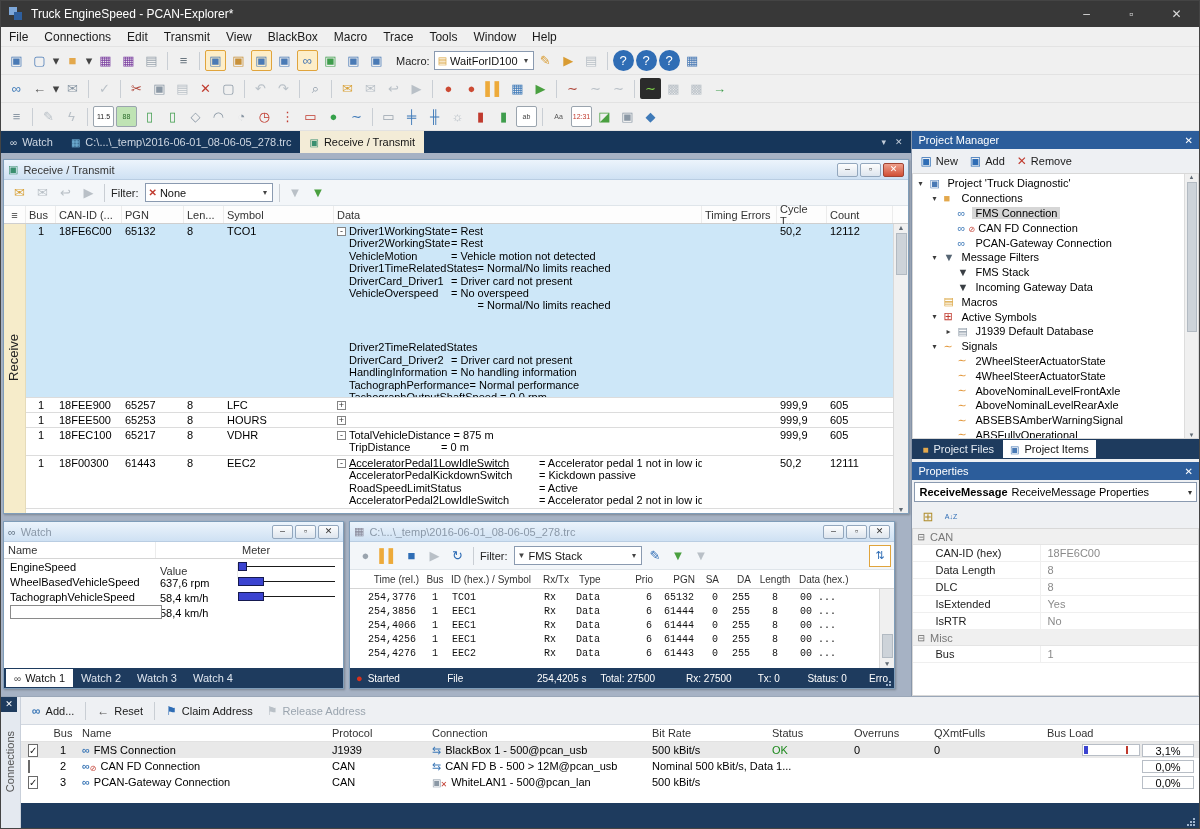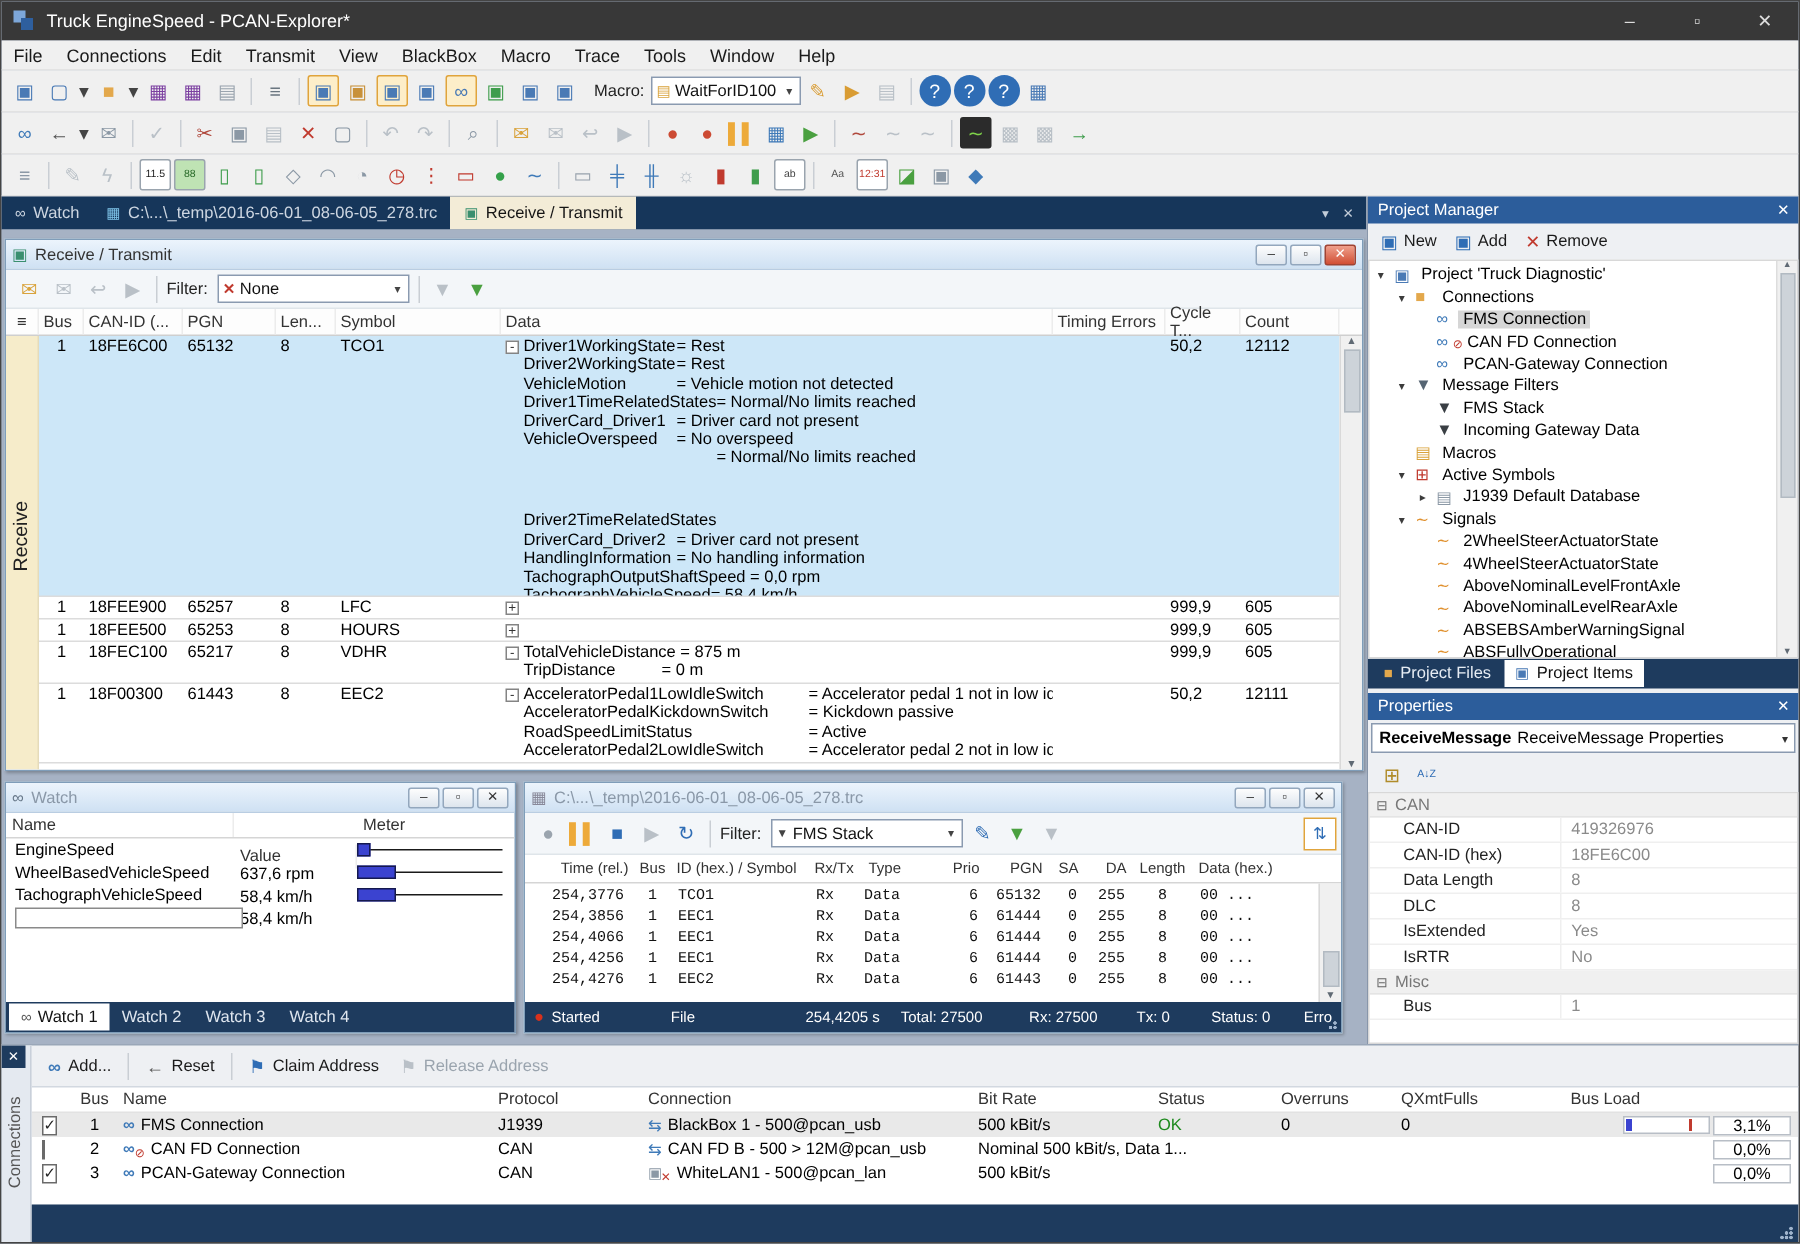--- a/index.html
+++ b/index.html
@@ -481,20 +481,24 @@
                     </div>
                   <div class="sig cont">
                       <span class="sn" style="min-width: 102px;">DriverCard_Driver2</span>
                       <span class="sv">= Driver card not present</span>
                     </div>
                   <div class="sig cont">
                       <span class="sn" style="min-width: 102px;">HandlingInformation</span>
                       <span class="sv">= No handling information</span>
                     </div>
                   <div class="sig cont">
+                      <span class="sn" style="min-width: 102px;">TachographPerformance</span>
+                      <span class="sv">= Normal performance</span>
+                    </div>
+                  <div class="sig cont">
                       <span class="sn">TachographOutputShaftSpeed</span>
                       <span class="sv">&nbsp;</span>
                       <span>= 0,0 rpm</span>
                     </div>
                   <div class="sig cont">
                       <span class="sn" style="min-width: 102px;">TachographVehicleSpeed</span>
                       <span class="sv">= 58,4 km/h</span>
                     </div>
                 </div>
                 <span class="c te"></span>
@@ -559,21 +563,21 @@
 
               <div class="mrow r4">
                 <span class="c bus">1</span>
                 <span class="c id">18F00300</span>
                 <span class="c pgn">61443</span>
                 <span class="c len">8</span>
                 <span class="c sym">EEC2</span>
                 <div class="c dat">
                   <div class="sig">
                       <span class="exp">-</span>
-                      <span class="sn" style="min-width: 190px;">AcceleratorPedal1LowIdleSwitch</span>
+                      <span class="sn" style="min-width: 190px; text-decoration: underline;">AcceleratorPedal1LowIdleSwitch</span>
                       <span class="sv">= Accelerator pedal 1 not in low idle c...</span>
                     </div>
                   <div class="sig cont">
                       <span class="sn" style="min-width: 190px;">AcceleratorPedalKickdownSwitch</span>
                       <span class="sv">= Kickdown passive</span>
                     </div>
                   <div class="sig cont">
                       <span class="sn" style="min-width: 190px;">RoadSpeedLimitStatus</span>
                       <span class="sv">= Active</span>
                     </div>
@@ -936,24 +940,20 @@
         <div class="ptb">
             <div class="icostrip">
               <span class="tbi" style="color: rgb(176, 140, 42);">⊞</span>
               <span class="tbi sm" style="color: rgb(47, 109, 181);">A↓Z</span>
             </div>
           </div>
         <div class="pgrid">
           <div class="psec">
               <span class="sico">⊟</span>
               <span>CAN</span>
-            </div>
-          <div class="prow">
-              <span class="plabel">CAN-ID</span>
-              <span class="pval">419326976</span>
             </div>
           <div class="prow">
               <span class="plabel">CAN-ID (hex)</span>
               <span class="pval">18FE6C00</span>
             </div>
           <div class="prow">
               <span class="plabel">Data Length</span>
               <span class="pval">8</span>
             </div>
           <div class="prow">

